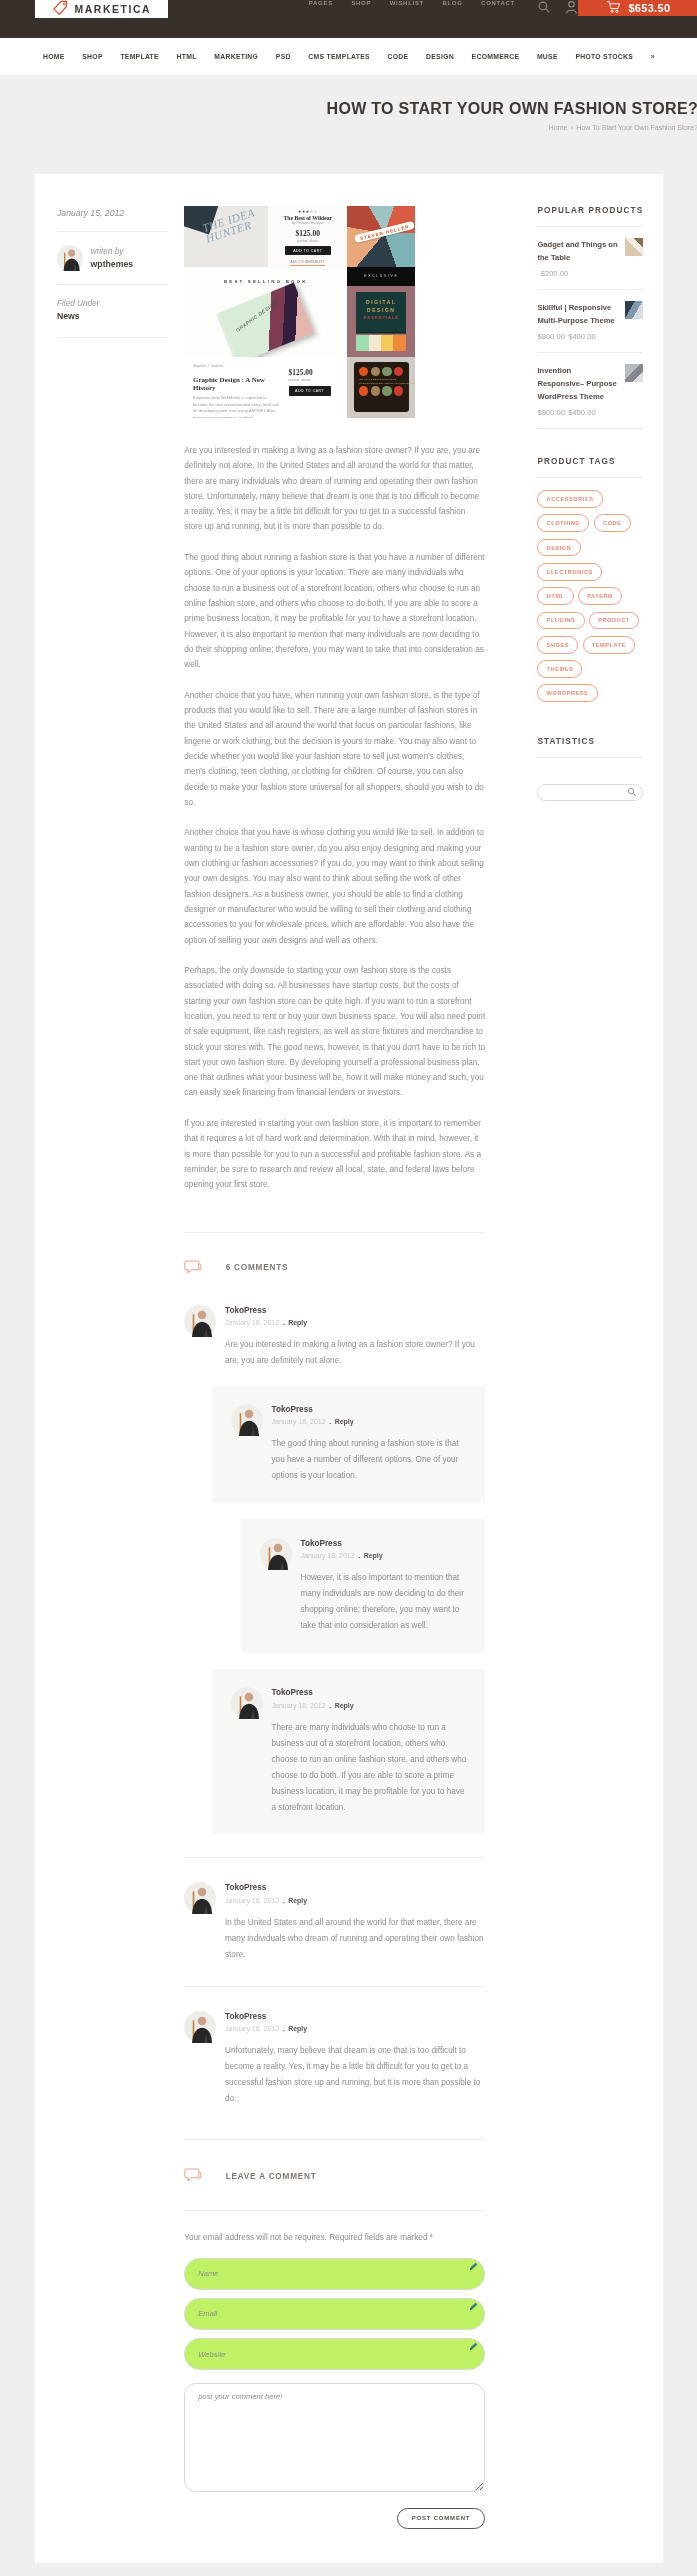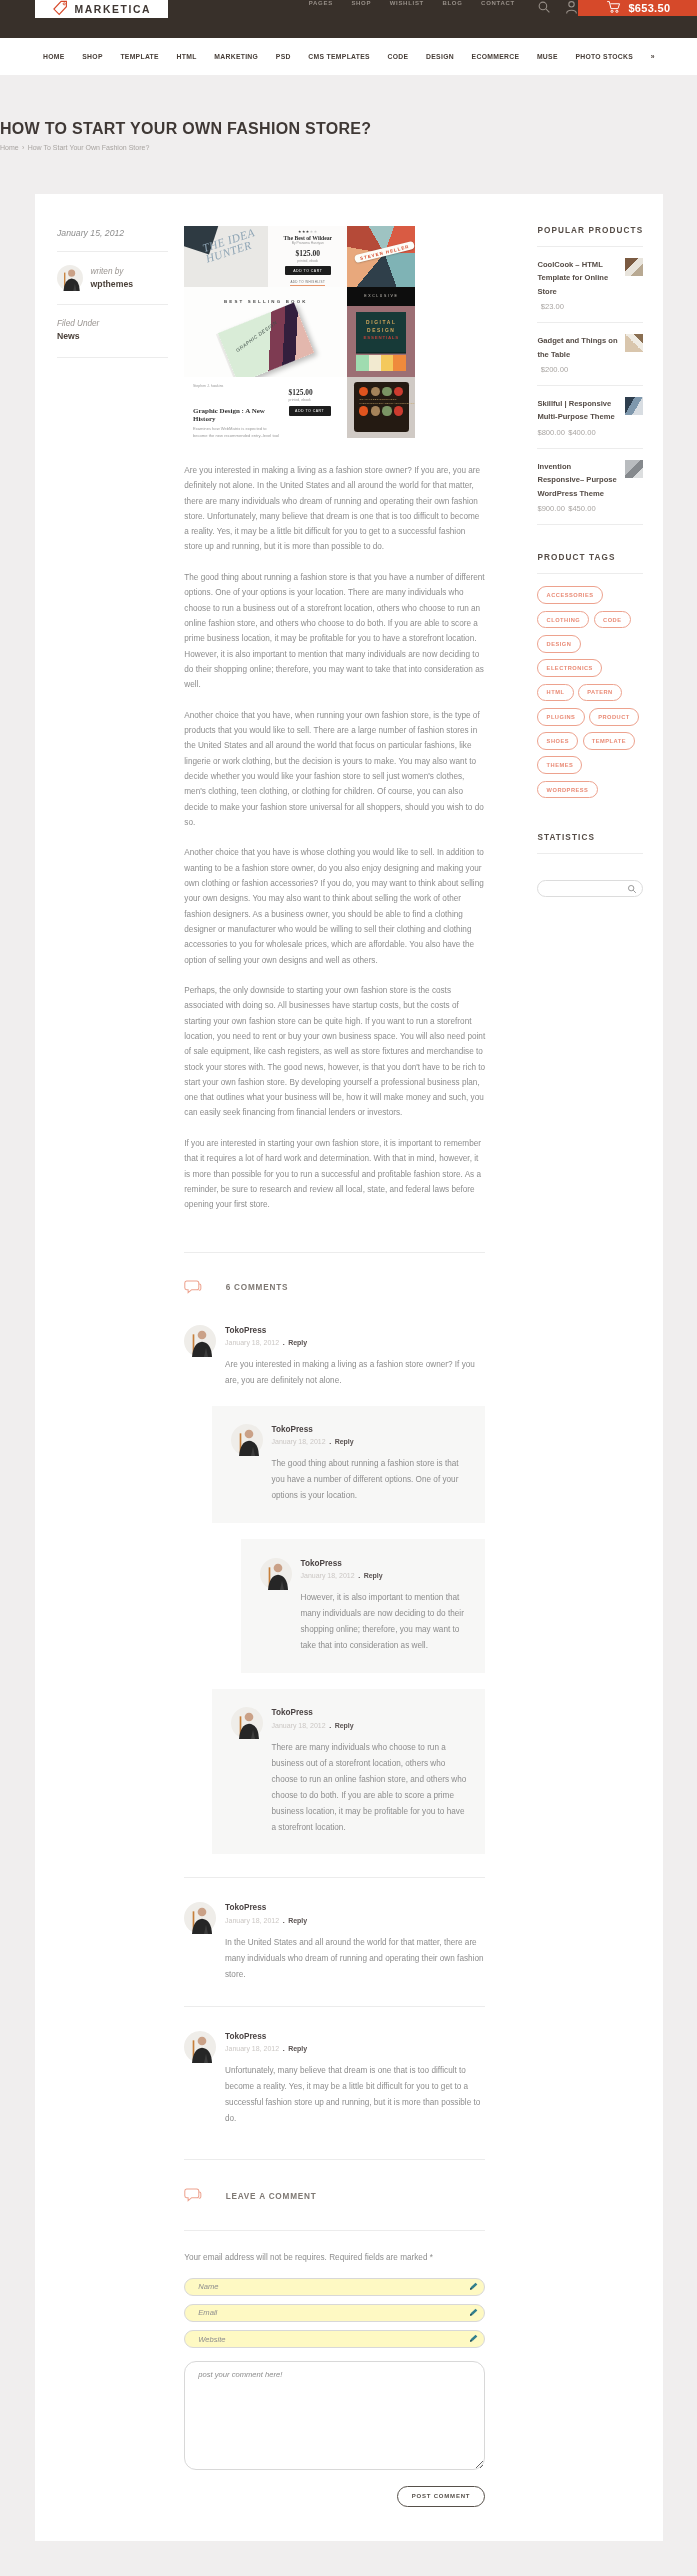--- a/index.html
+++ b/index.html
@@ -13,21 +13,21 @@
   .top-nav .tn-item { color:#978f88; font-size:6px; font-weight:700; letter-spacing:0.7px; cursor:pointer; }
   .top-icons { display:flex; align-items:center; gap:14px; margin-left:22px; }
   .cart-block { margin-left:auto; width:123px; background:#d6492a; display:flex; align-items:center; justify-content:center; gap:7.6px; }
   .cart-total { color:#fff; font-size:11px; font-weight:700; letter-spacing:0.3px; }
 
   
   .subnav { height:37px; background:#fff; display:flex; align-items:center; padding:0 43px; justify-content:space-between; }
   .subnav .sn-item { color:#463d37; font-size:6.8px; font-weight:700; letter-spacing:0.3px; cursor:pointer; white-space:nowrap; }
 
   
-  .hero { height:99px; text-align:left; padding-top:25px;margin-top:20px; }
+  .hero { height:99px; text-align:right; padding-top:25px; }
   .hero h1 { font-size:16px; font-weight:700; color:#3f3835; letter-spacing:0.3px; }
   .breadcrumb { margin-top:6px; font-size:7px; color:#a8a4a1; }
   .breadcrumb .bc-sep { margin:0 3.3px; }
 
   
   .card { width:628px; margin:0 auto; background:#fff; padding:32px 19.6px 34px 22px; }
   .content-row { display:flex; align-items:flex-start; }
   .meta-col { width:111px; flex:none; }
   .article-col { width:301px; flex:none; margin-left:16.3px; }
   .sidebar { width:106px; flex:none; margin-left:auto; }
@@ -63,21 +63,21 @@
   .tD-book { width:82px; height:54px; margin:12px auto 0; transform:rotate(-22deg); background:linear-gradient(115deg,#d9ecd7 54%,#7e3b52 54% 68%,#331f3d 68% 81%,#e3b7ad 81%); box-shadow:2.2px 3.3px 5.4px rgba(0,0,0,.25), -2.2px 0 0 #efefec; position:relative; }
   .tD-book span { position:absolute; left:9.8px; top:15.3px; transform:rotate(-14deg); font-size:4.9px; font-style:italic; color:#41504a; letter-spacing:0.5px; }
   .tE { left:163px; top:61px; width:68px; height:90px; background:#9c6f74; }
   .tE-band { height:18.5px; background:#0d0d0d; color:#cfc9c0; font-size:3.5px; letter-spacing:1.6px; display:flex; align-items:center; justify-content:center; }
   .tE-book { width:50px; height:40px; background:#173a38; margin:6.5px auto 0; text-align:center; padding-top:6.5px; box-shadow:0 1.6px 0 #0f2b29; }
   .tE-l1 { color:#d1a75c; font-size:4.9px; letter-spacing:1.6px; font-weight:700; line-height:1.7; }
   .tE-l3 { color:#b8413a; font-size:4.4px; letter-spacing:0.8px; font-weight:700; }
   .tE-palette { width:50px; height:15.3px; margin:3.3px auto 0; background:linear-gradient(90deg,#9fdcb0 0 25%,#f2ead0 0 50%,#f4c95c 0 75%,#ef8a3c 0); }
   .tF { left:0; top:151px; width:163px; height:61px; background:#fff; padding:6.5px 8.7px 0; display:flex; gap:6.5px; text-align:left; }
   .tF-author { font-size:3.5px; color:#9a9a9a; }
-  .tF-title { font-family:"Liberation Serif", serif; font-weight:700; font-size:7px; color:#333; margin-top:19px; }
+  .tF-title { font-family:"Liberation Serif", serif; font-weight:700; font-size:7px; color:#333; margin-top:8px; }
   .tF-desc { font-size:4.1px; color:#9a9a9a; line-height:1.6; margin-top:3.8px; }
   .tF-right { flex:none; width:50px; text-align:left; padding-top:4.4px; }
   .tF-price { font-family:"Liberation Serif", serif; font-weight:700; font-size:7.4px; color:#2f2f2f; }
   .tF-var { font-size:3.5px; color:#9a9a9a; margin-top:1.1px; }
   .tF-btn { display:inline-block; background:#1d1d1d; color:#fff; font-size:3.5px; letter-spacing:0.5px; padding:2.7px 6.5px; border-radius:1.1px; margin-top:4.4px; }
   .tG { left:163px; top:151px; width:68px; height:61px; background:#d0cac5; padding:5.4px 6.5px; }
   .tG-card { background:#241a12; border-radius:3.3px; height:50px; padding:4.4px 5.4px 0; }
   .tG-row { display:flex; justify-content:space-between; margin-bottom:2.2px; }
   .tG-row i { width:9.3px; height:9.3px; border-radius:50%; display:block; }
   .tG-text { color:#c9a86a; font-size:2.5px; letter-spacing:0.3px; line-height:1.4; margin:1.1px 0; }
@@ -102,21 +102,21 @@
   .c-date { color:#cbc7c4; }
   .c-sep { color:#4a4343; font-weight:700; margin:0 1.6px; }
   .c-reply { color:#5a5352; font-weight:700; cursor:pointer; }
   .c-text { margin-top:11px; font-size:8.2px; color:#8d8d8d; line-height:16px; }
 
   
   .leave-section { margin-top:32px; border-top:0.5px solid #ececec; padding-top:27px; }
   .leave-section .hr { border-top:0.5px solid #ececec; margin:25px 0 22px; }
   .form-note { font-size:8.2px; color:#8d8d8d; margin-bottom:15.3px; }
   .field-wrap { position:relative; margin-bottom:8.2px; }
-  .pill-input { width:100%; height:18px; border:1.1px solid #d8d8d8; border-radius:544px; padding:0 22px 0 13px; font-family:"Liberation Sans", sans-serif; font-style:italic; font-size:7.6px; color:#6a6a6a; outline:none; background:#fef9c3; }
+  .pill-input { width:100%; height:32px; border:1.1px solid #d8d8d8; border-radius:544px; padding:0 22px 0 13px; font-family:"Liberation Sans", sans-serif; font-style:italic; font-size:7.6px; color:#6a6a6a; outline:none; background:#bef264; }
   .pill-input::placeholder, .round-textarea::placeholder { color:#8d8d8d; opacity:1; }
   .pen-icon { position:absolute; right:7.6px; top:4.4px; }
   .round-textarea { width:100%; height:109px; border:1.1px solid #d8d8d8; border-radius:12px; padding:8.7px 13px; font-family:"Liberation Sans", sans-serif; font-style:italic; font-size:7.6px; color:#6a6a6a; outline:none; resize:vertical; margin-top:4.4px; }
   .post-btn { display:block; margin:14px 0 0 auto; background:#fff; border:1.1px solid #56504a; border-radius:544px; color:#56504a; font-size:6px; font-weight:700; letter-spacing:0.8px; padding:6.5px 14px; cursor:pointer; font-family:"Liberation Sans", sans-serif; }
 
   
   .side-heading { font-size:8.2px; font-weight:700; letter-spacing:1.1px; color:#554c46; padding-bottom:11px; border-bottom:0.5px solid #ececec; }
   .product-row { display:flex; gap:6.5px; padding:11px 0; border-bottom:0.5px solid #ececec; cursor:pointer; }
   .p-info { flex:1; }
   .p-title { font-size:7.6px; font-weight:700; color:#554c46; line-height:1.75; }
@@ -502,27 +502,20 @@
 
         <textarea class="round-textarea" placeholder="post your comment here!" style=""></textarea>
         <button class="post-btn">POST COMMENT</button>
       </div>
     </div>
 
     <div class="sidebar">
       <div class="side-heading">POPULAR PRODUCTS</div>
       <div>
 
-          <div class="product-row">
-            <span class="p-info">
-              <div class="p-title">CoolCook – HTML Template for Online Store</div>
-              <div class="p-price"><span class="p-old"></span><span>$23.00</span></div>
-            </span>
-            <span class="thumb t1"></span>
-          </div>
 
           <div class="product-row">
             <span class="p-info">
               <div class="p-title">Gadget and Things on the Table</div>
               <div class="p-price"><span class="p-old"></span><span>$200.00</span></div>
             </span>
             <span class="thumb t2"></span>
           </div>
 
 

